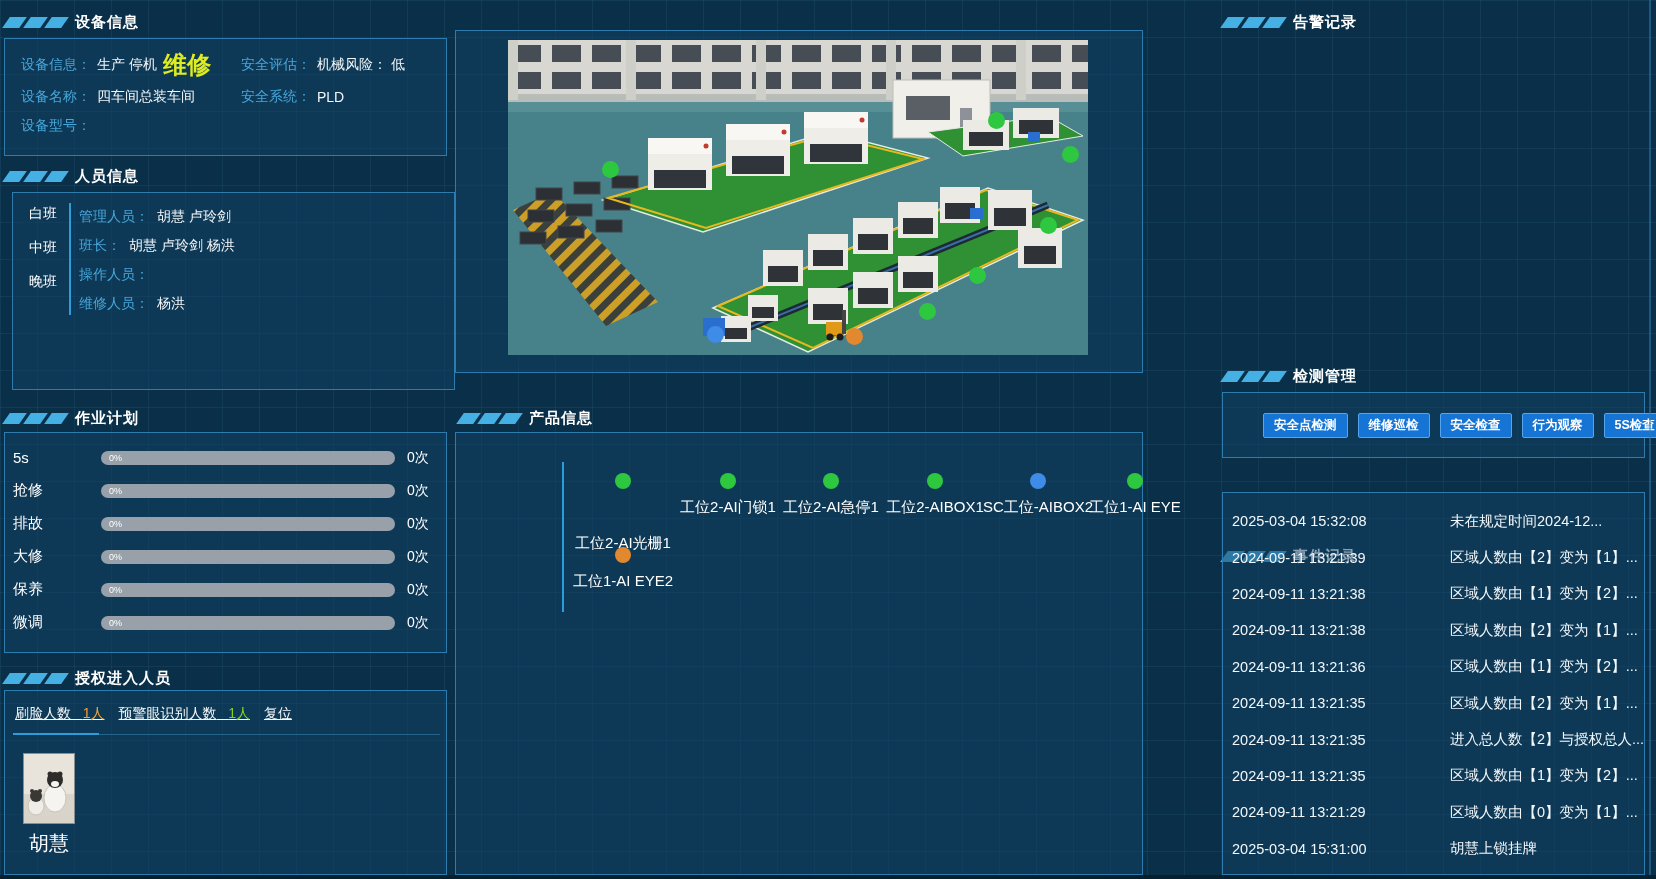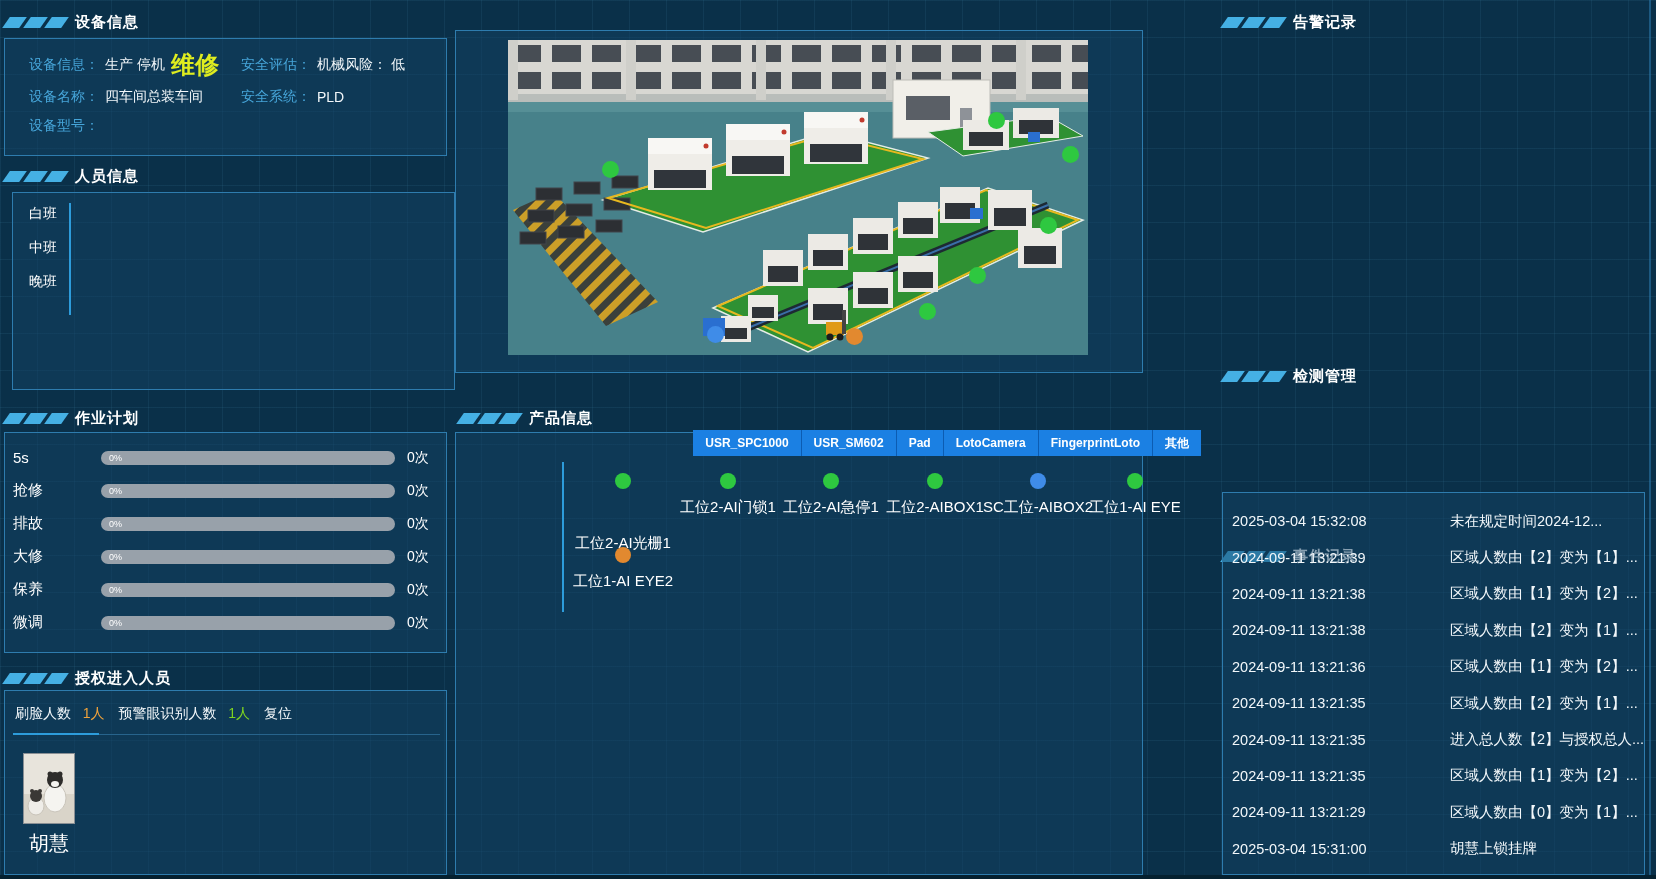--- a/index.html
+++ b/index.html
@@ -26,21 +26,21 @@
   .shift{width:40px;height:20px;margin-bottom:14px;font-size:14px;color:#fff;text-align:center;cursor:pointer;}
   .vline{position:absolute;width:2px;background:#2d9cdb;}
   .p-row{display:flex;align-items:center;gap:8px;height:20px;margin-bottom:9px;white-space:nowrap;}
   
   .plan-row{display:flex;align-items:center;height:33px;padding-left:8px;}
   .plan-label{width:88px;font-size:15px;color:#fff;}
   .plan-track{position:relative;width:294px;height:14px;border-radius:7px;background:#98a1aa;}
   .plan-pct{position:absolute;left:8px;top:1px;font-size:9px;color:#fff;line-height:12px;}
   .plan-count{margin-left:12px;font-size:14px;color:#fff;}
   
-  .auth-tabs{position:absolute;left:10px;top:14px;display:flex;align-items:center;gap:14px;font-size:14px;}
+  .auth-tabs{position:absolute;left:10px;top:14px;display:flex;align-items:center;gap:14px;font-size:14px;text-decoration:underline;}
   .u-active{position:absolute;left:8px;width:86px;height:2px;background:#2d9cdb;}
   .u-line{position:absolute;left:8px;right:6px;height:1px;background:#27648c;}
   .photo-card{position:absolute;width:52px;text-align:center;cursor:pointer;}
   .photo{width:50px;height:69px;border:1px solid #8a8f94;background:#e6e2da;display:block;}
   .photo-name{margin-top:6px;font-size:20px;color:#fff;}
   
   .tab-strip{position:absolute;display:flex;height:26px;z-index:3;}
   .ptab{background:#1b80e3;color:#fff;border:none;border-right:1px solid #0c5cb2;padding:0 12px;
         font-size:12px;font-weight:bold;line-height:26px;cursor:pointer;white-space:nowrap;
         font-family:"Liberation Sans","DejaVu Sans",sans-serif;}
@@ -75,21 +75,21 @@
 
   <div class="hdr" style="left:6px;top:12px;">
     <span class="arrs">
         <span class="arr"></span>
         <span class="arr"></span>
         <span class="arr"></span>
       </span>
     <span class="ttl">设备信息</span>
   </div>
   <div class="panel" style="left:4px;top:38px;width:443px;height:118px;">
-    <div class="di-col" style="left:24px;top:12px;">
+    <div class="di-col" style="left:16px;top:12px;">
       <div class="di-row" style="height:28px;">
         <span class="lbl">设备信息：</span>
         <span class="val">生产 停机</span>
         <span class="hl">维修</span>
       </div>
       <div class="di-row">
         <span class="lbl">设备名称：</span>
         <span class="val">四车间总装车间</span>
       </div>
       <div class="di-row">
@@ -117,20 +117,38 @@
       </span>
     <span class="ttl">人员信息</span>
   </div>
   <div class="panel" style="left:12px;top:192px;width:443px;height:198px;">
     <div id="shift-col" style="position:absolute;left:10px;top:12px;">
         <div class="shift">白班</div>
         <div class="shift">中班</div>
         <div class="shift">晚班</div>
       </div>
     <div class="vline" style="left:56px;top:10px;height:112px;"></div>
+    <div id="personnel-rows" style="position:absolute;left:66px;top:14px;">
+        <div class="p-row">
+          <span class="lbl">管理人员：</span>
+          <span class="val">胡慧 卢玲剑</span>
+        </div>
+        <div class="p-row">
+          <span class="lbl">班长：</span>
+          <span class="val">胡慧 卢玲剑 杨洪</span>
+        </div>
+        <div class="p-row">
+          <span class="lbl">操作人员：</span>
+          <span class="val"></span>
+        </div>
+        <div class="p-row">
+          <span class="lbl">维修人员：</span>
+          <span class="val">杨洪</span>
+        </div>
+      </div>
   </div>
 
   <div class="hdr" style="left:6px;top:408px;">
     <span class="arrs">
         <span class="arr"></span>
         <span class="arr"></span>
         <span class="arr"></span>
       </span>
     <span class="ttl">作业计划</span>
   </div>
@@ -377,28 +395,20 @@
 
   <div class="hdr" style="left:460px;top:408px;">
     <span class="arrs">
         <span class="arr"></span>
         <span class="arr"></span>
         <span class="arr"></span>
       </span>
     <span class="ttl">产品信息</span>
   </div>
   <div class="panel" style="left:455px;top:432px;width:688px;height:443px;"></div>
-  <div id="tab-strip" class="tab-strip" style="top:430px;right:463px;">
-      <button class="ptab">USR_SPC1000</button>
-      <button class="ptab">USR_SM602</button>
-      <button class="ptab">Pad</button>
-      <button class="ptab">LotoCamera</button>
-      <button class="ptab">FingerprintLoto</button>
-      <button class="ptab">其他</button>
-    </div>
   <div class="vline" style="left:562px;top:462px;height:150px;"></div>
   <div id="chips-layer">
       <div class="chip" style="left: 563px; top: 473px; gap: 36px;">
         <div class="dot" style="background: rgb(46, 200, 64);"></div>
         <div class="chip-name">工位2-AI光栅1</div>
       </div>
       <div class="chip" style="left: 668px; top: 473px;">
         <div class="dot" style="background: rgb(46, 200, 64);"></div>
         <div class="chip-name">工位2-AI门锁1</div>
       </div>
@@ -434,20 +444,29 @@
   </div>
 
   <div class="hdr" style="left:1224px;top:366px;">
     <span class="arrs">
         <span class="arr"></span>
         <span class="arr"></span>
         <span class="arr"></span>
       </span>
     <span class="ttl">检测管理</span>
   </div>
+  <div class="panel" style="left:1222px;top:392px;width:423px;height:66px;">
+    <div id="insp-btns" class="insp" style="left:40px;top:20px;">
+        <button class="ibtn">安全点检测</button>
+        <button class="ibtn">维修巡检</button>
+        <button class="ibtn">安全检查</button>
+        <button class="ibtn">行为观察</button>
+        <button class="ibtn">5S检查</button>
+      </div>
+  </div>
 
   <div class="hdr" style="left:1224px;top:502px;margin-top:44px;">
     <span class="arrs">
         <span class="arr"></span>
         <span class="arr"></span>
         <span class="arr"></span>
       </span>
     <span class="ttl">事件记录</span>
   </div>
   <div class="panel" style="left:1222px;top:492px;width:423px;height:383px;">

